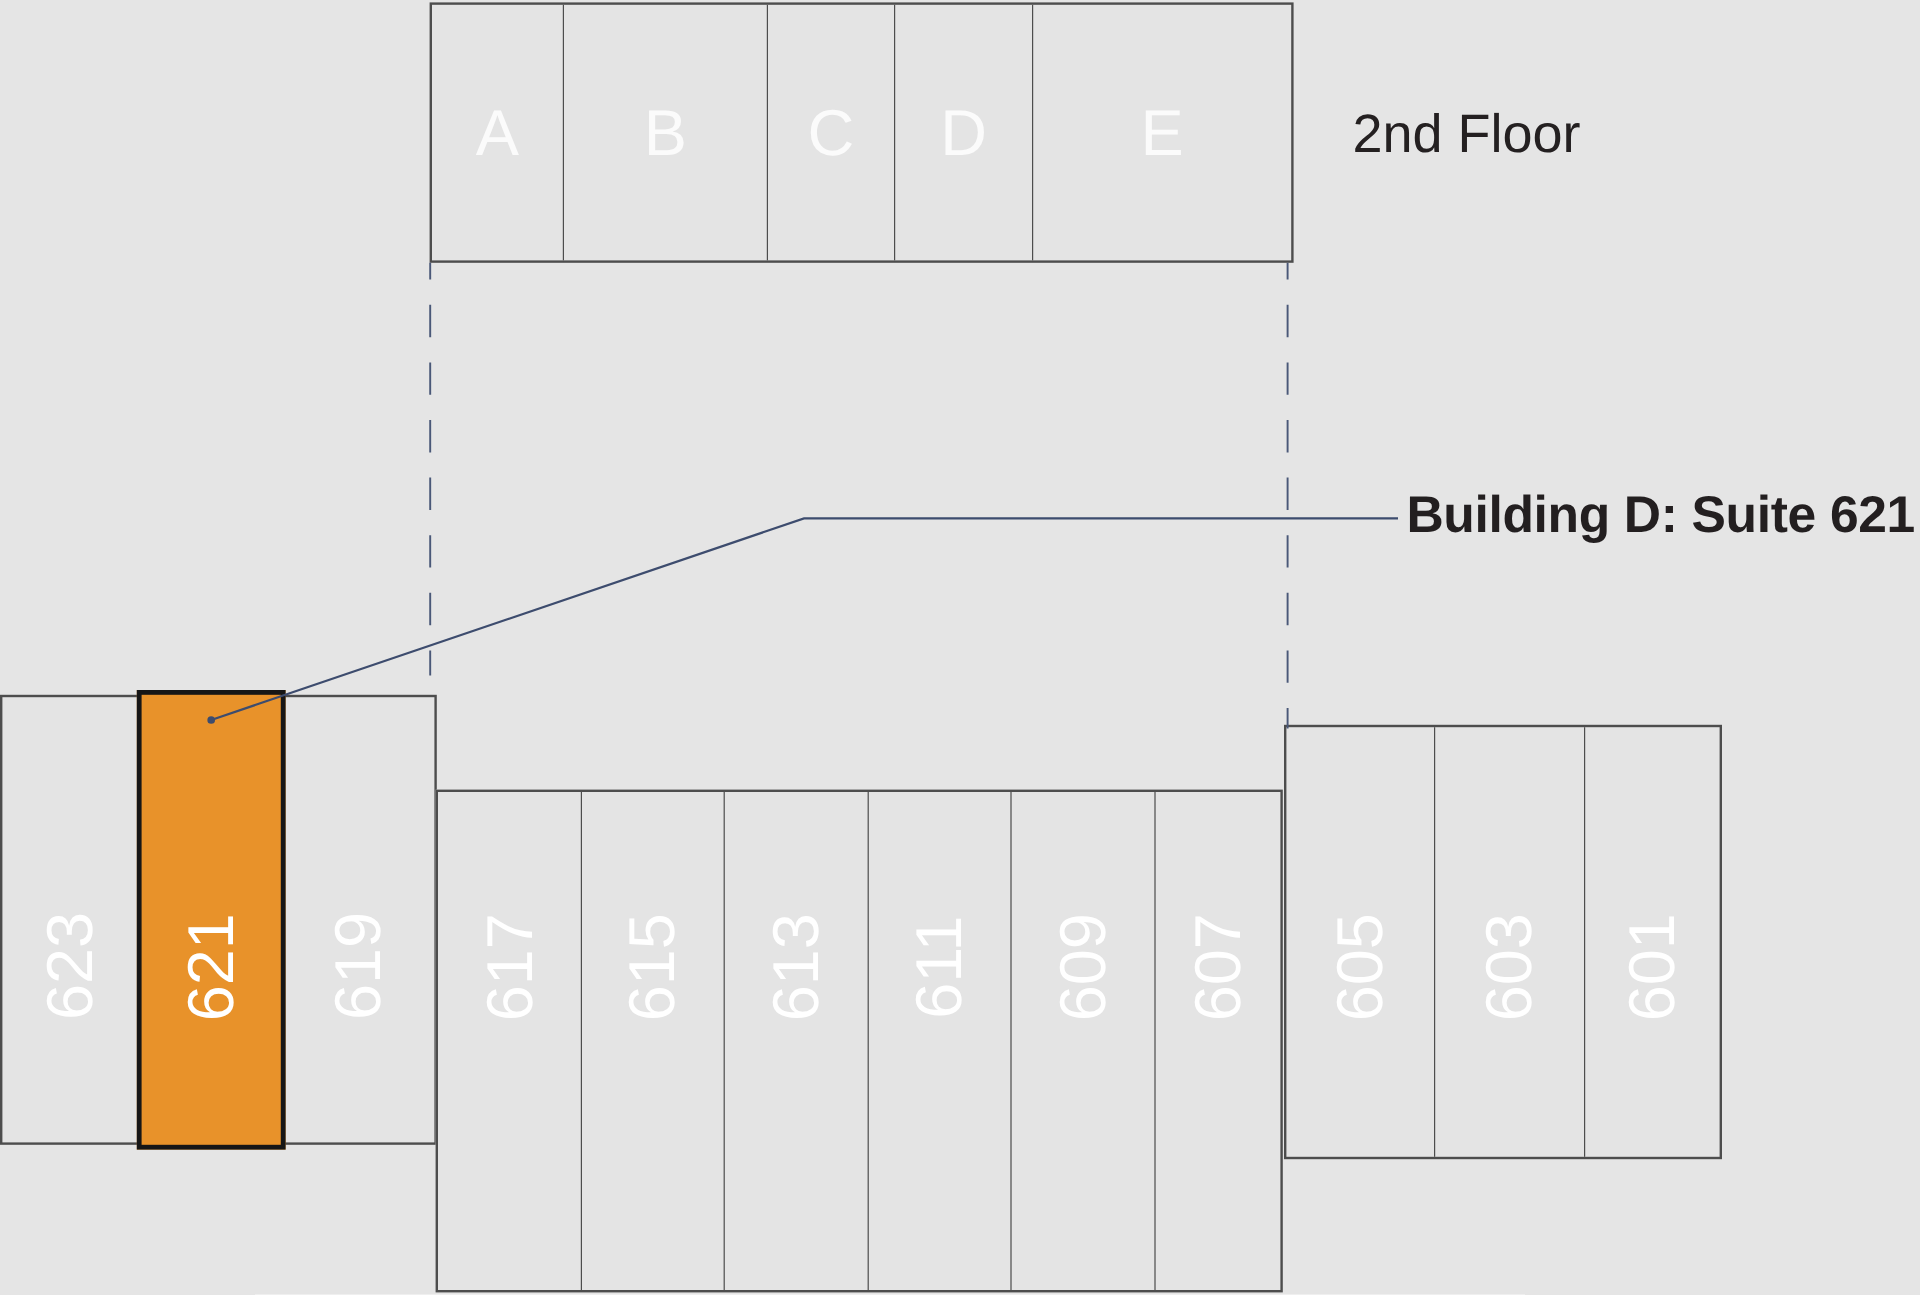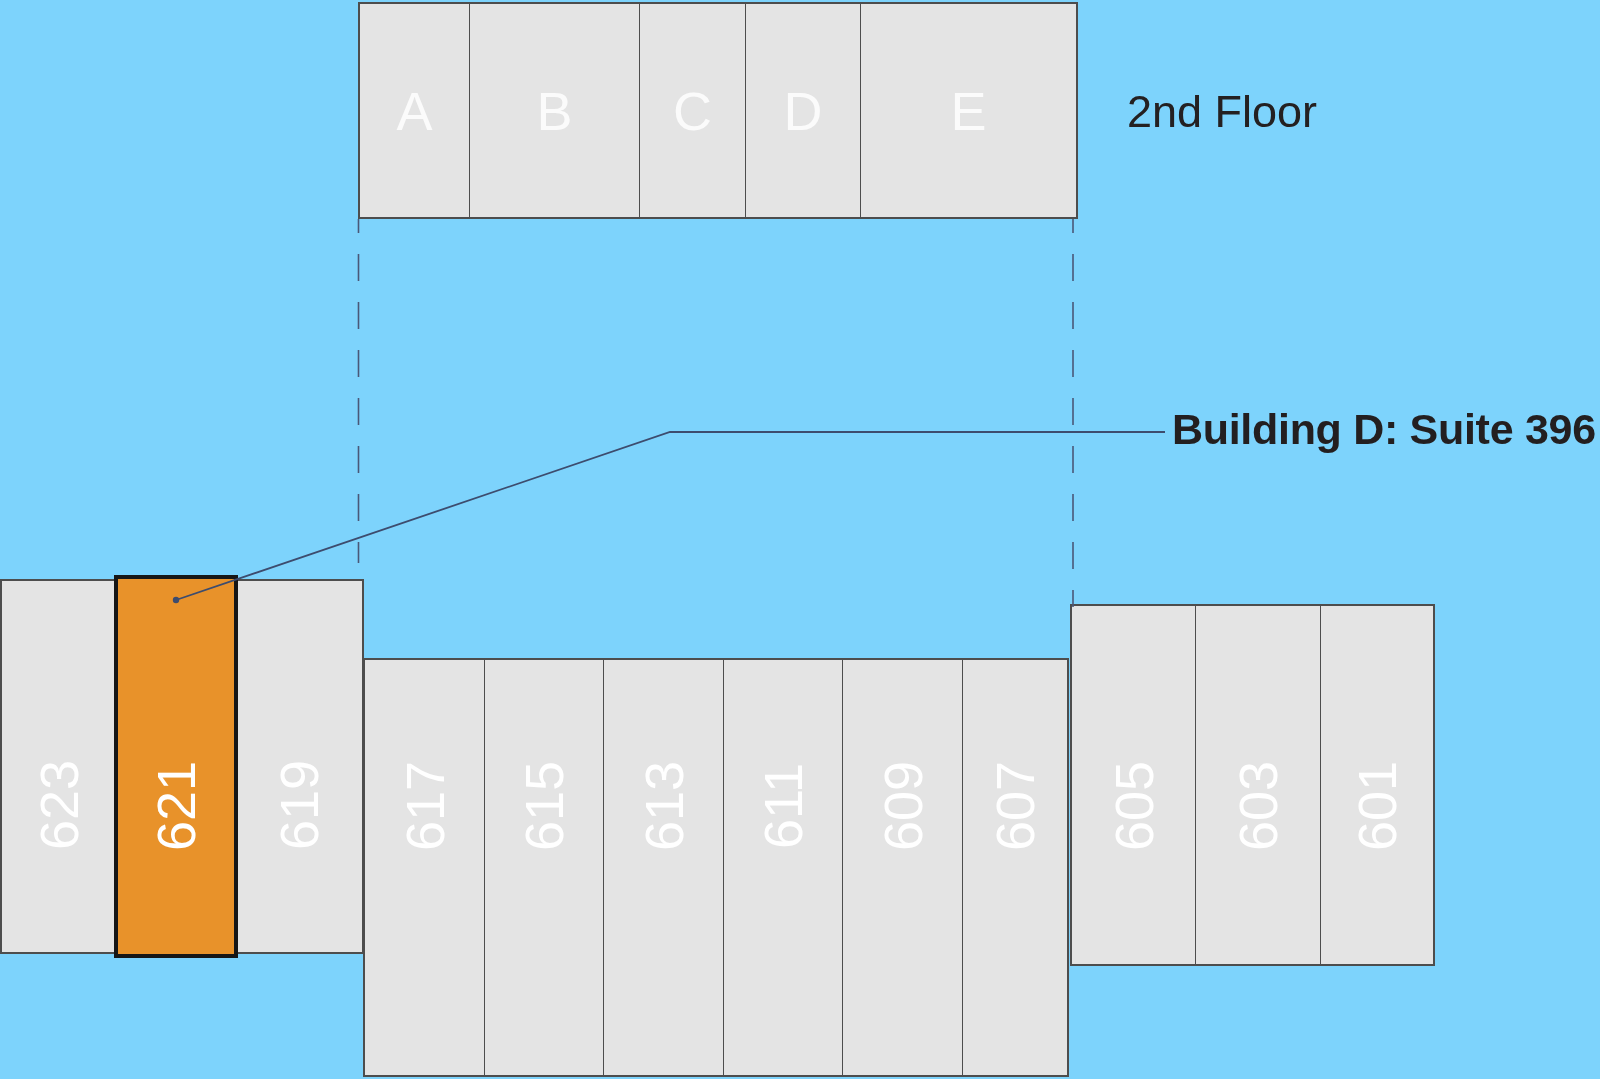--- a/index.html
+++ b/index.html
@@ -1,17 +1,17 @@
 <!DOCTYPE html>
 <html><head>
 <meta charset="utf-8">
 <style>
   html,body{margin:0;padding:0;background:#ffffff;}
   .canvas{
-    position:relative;width:1600px;height:1079px;background:#7dd3fc;
+    position:relative;width:1600px;height:1079px;background:#e5e5e5;
     font-family:"Liberation Sans",sans-serif;overflow:hidden;
   }
   
   .block{
     position:absolute;background:#E4E4E4;
     border:2px solid #4d4d4d;box-sizing:border-box;
   }
   .block .cell{
     position:absolute;top:0;bottom:0;box-sizing:border-box;
     border-right:1.5px solid #4d4d4d;
@@ -120,15 +120,15 @@
     <span class="num">621</span>
   </div>
 
   <svg class="overlay" width="1600" height="1079" viewBox="0 0 1600 1079">
     <line x1="358.5" y1="219" x2="358.5" y2="563" stroke="#4A5878" stroke-width="1.6" stroke-dasharray="27 21" stroke-dashoffset="13"></line>
     <line x1="1073" y1="219" x2="1073" y2="607" stroke="#4A5878" stroke-width="1.6" stroke-dasharray="27 21" stroke-dashoffset="13"></line>
     <polyline points="176,600 670,432 1165,432" fill="none" stroke="#3D4C6E" stroke-width="1.8"></polyline>
     <circle cx="176" cy="600" r="3.2" fill="#3D4C6E"></circle>
   </svg>
 
-  <div class="callout-label">Building D: Suite 396</div>
+  <div class="callout-label">Building D: Suite 621</div>
 
 </div>
 
 </body></html>

